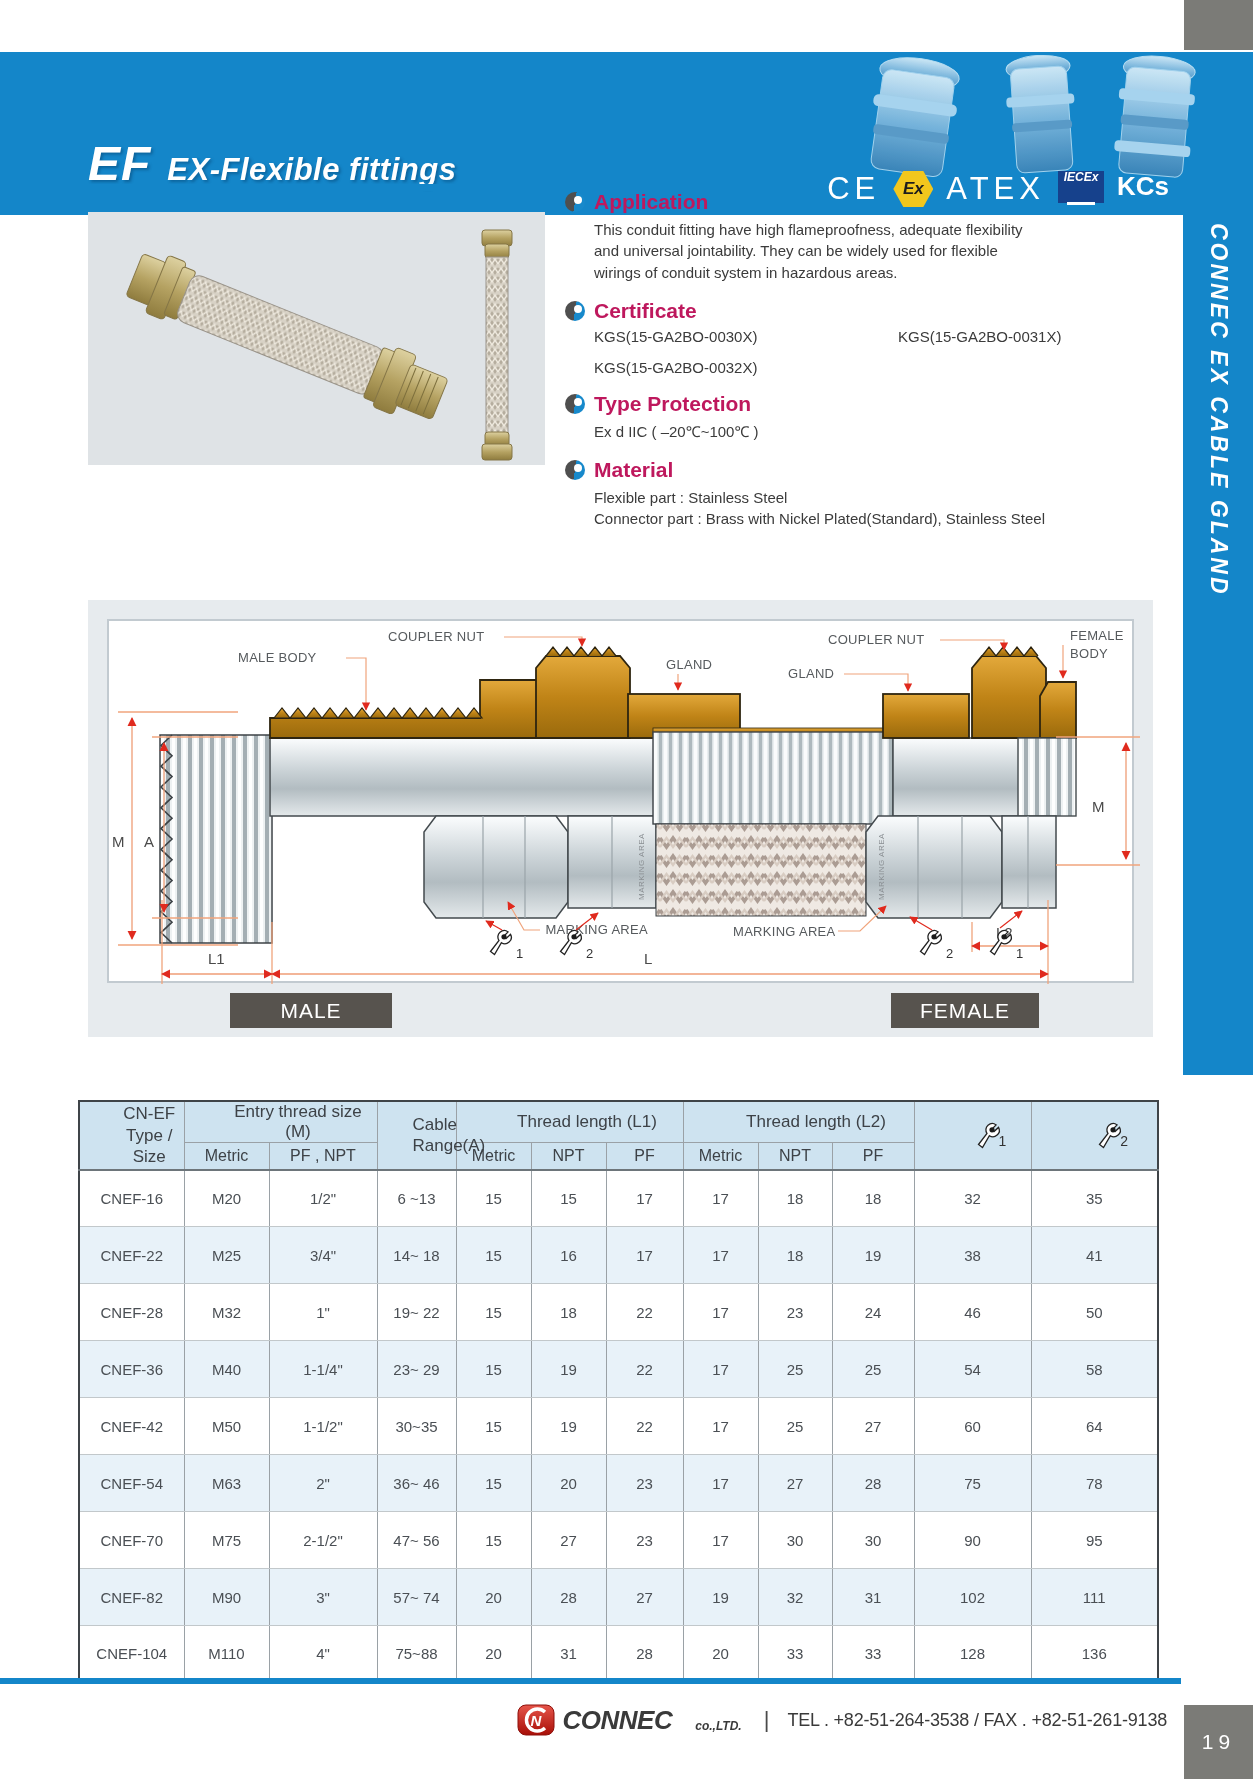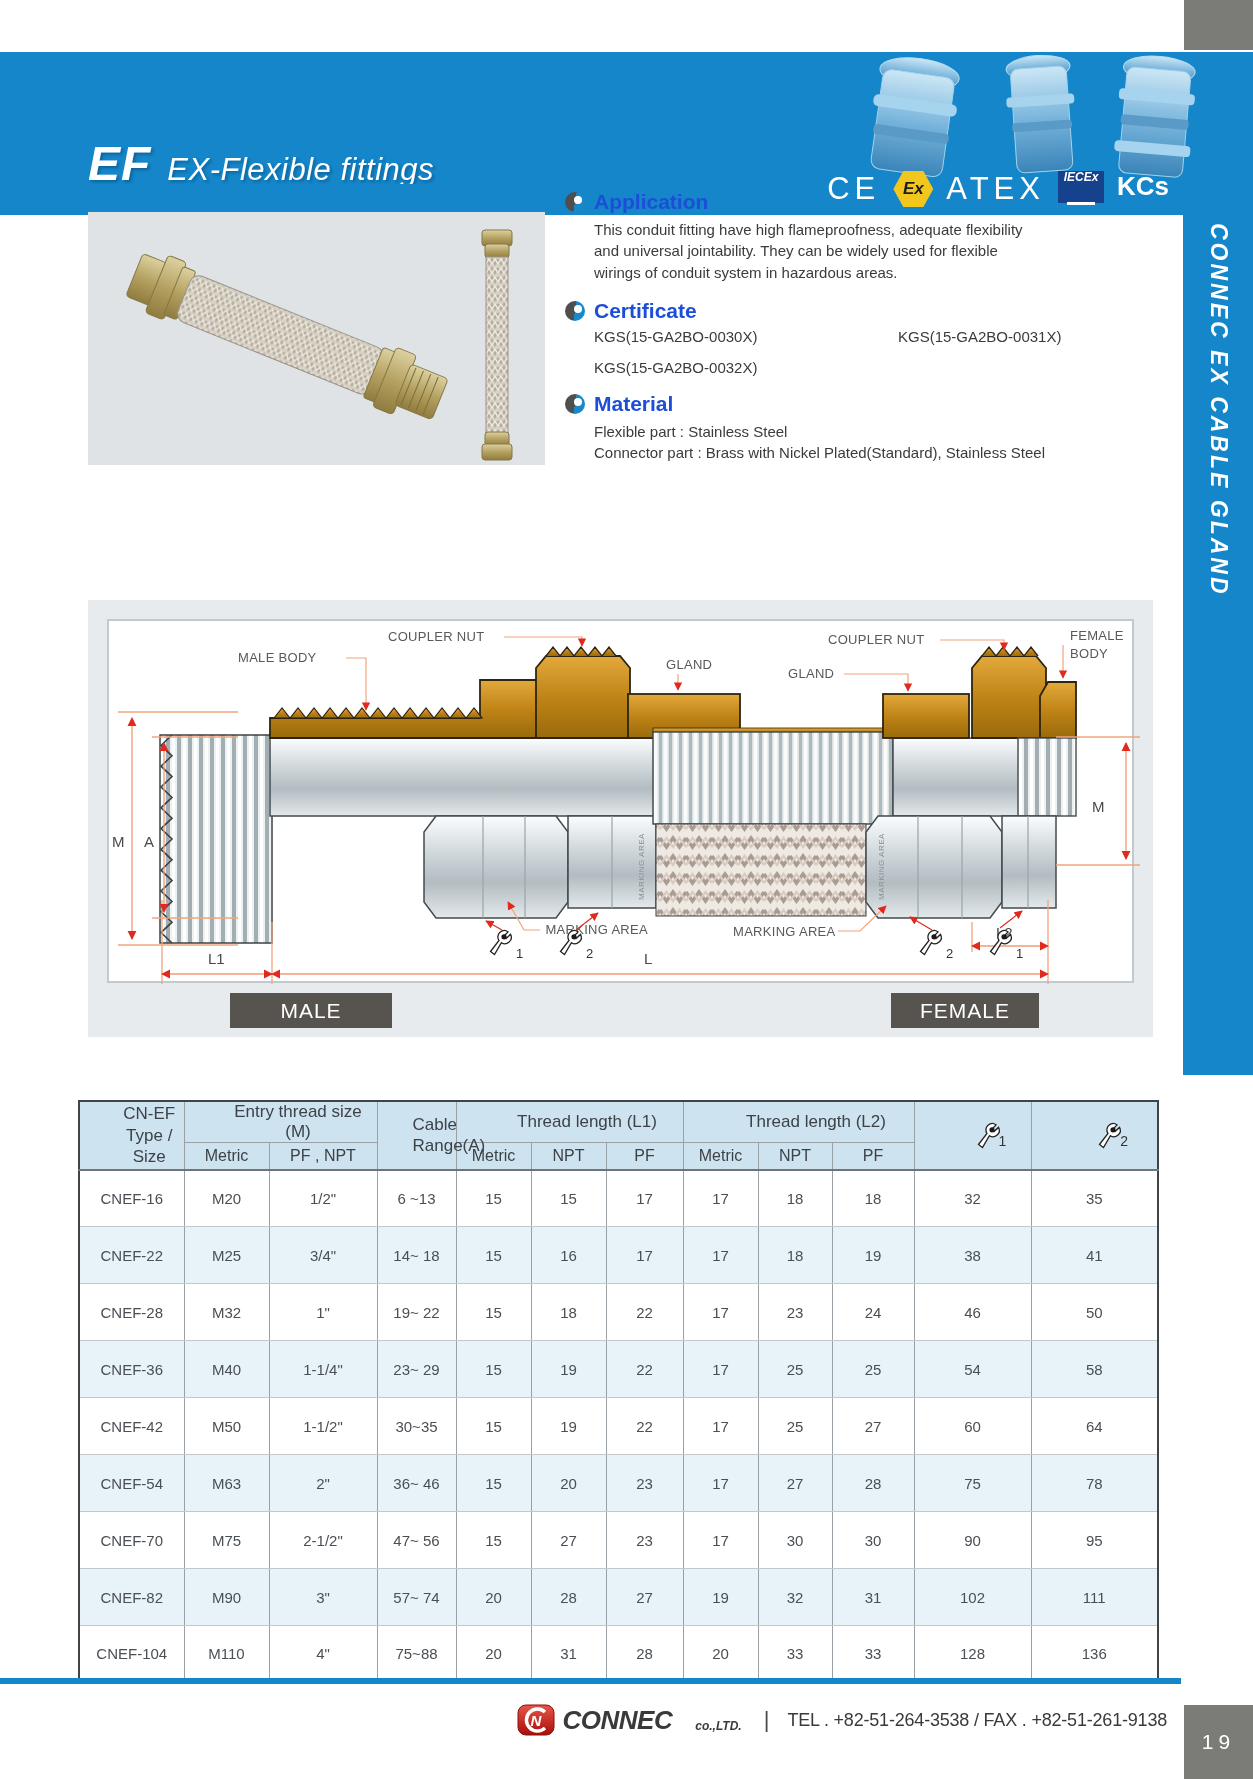--- a/index.html
+++ b/index.html
@@ -6,21 +6,21 @@
   html,body { width:1253px; height:1779px; background:#fff; font-family:"Liberation Sans", sans-serif; position:relative; overflow:hidden; }
 
   
   .gray-top { position:absolute; right:0; top:0; width:69px; height:50px; background:#7b7b77; }
 
   
   .banner { position:absolute; left:0; top:52px; width:1253px; height:163px; background:#1486c9; overflow:hidden; }
   .banner-photos { position:absolute; right:0; top:0; height:126px; }
   .banner-title { position:absolute; left:88px; bottom:24px; display:flex; align-items:baseline; gap:16px; color:#fff; font-style:italic; text-shadow:2px 2px 3px rgba(0,50,90,.4); }
   .banner-code { font-size:48px; font-weight:900; letter-spacing:1px; }
-  .banner-name { font-size:31px; font-weight:400; letter-spacing:0.5px; }
+  .banner-name { font-size:31px; font-weight:700; letter-spacing:0.5px; }
   .marks { position:absolute; right:84px; bottom:8px; display:flex; align-items:flex-start; gap:13px; z-index:3; }
   .mark-ce, .mark-atex { color:#fff; font-size:31px; font-weight:500; letter-spacing:5px; }
   .mark-hex { width:40px; height:36px; background:#f2c71d; clip-path:polygon(25% 0,75% 0,100% 50%,75% 100%,25% 100%,0 50%); display:flex; align-items:center; justify-content:center; font-style:italic; font-weight:800; font-size:17px; color:#1d1d1d; }
   .mark-iecex { width:46px; height:32px; background:#16418c; color:#fff; display:flex; flex-direction:column; align-items:center; justify-content:center; font-style:italic; font-weight:800; font-size:12px; gap:18px; }
   .mark-iecex .bars { width:60%; border-top:2px solid #fff; border-bottom:1px solid #fff; height:4px; }
   .mark-kcs { color:#fff; font-size:26px; font-weight:800; letter-spacing:0px; }
 
   .accent-line { position:absolute; left:0; top:184px; width:1181px; height:7px; background:#1486c9; }
 
   
@@ -29,21 +29,21 @@
 
   
   .photo-box { position:absolute; left:88px; top:212px; width:457px; height:253px; background:#dfe3e6; }
 
   
   .info { position:absolute; left:565px; top:190px; width:615px; }
   .sec { margin-bottom:16px; }
   .sec-head { display:flex; align-items:center; gap:9px; }
   .dot-ico { width:20px; height:20px; border-radius:50%; background:linear-gradient(100deg,#4f4f4f 50%, #1789cb 50%); position:relative; flex:0 0 auto; }
   .dot-ico::after { content:""; position:absolute; left:9px; top:4px; width:8px; height:8px; border-radius:50%; background:#fff; }
-  .sec-title { color:#1d4ed8; font-size:21px; font-weight:700; }
+  .sec-title { color:#be185d; font-size:21px; font-weight:700; }
   .sec-body { padding-left:29px; margin-top:5px; font-size:15px; color:#3b3b3b; line-height:1.42; max-width:460px; }
   .cert-grid { padding-left:29px; margin-top:5px; display:grid; grid-template-columns:304px auto; row-gap:14px; font-size:15px; color:#3b3b3b; }
   .mat-line { white-space:nowrap; max-width:none; }
 
   
   .diagram { position:absolute; left:88px; top:600px; width:1065px; height:437px; background:#e7ebee; }
   .diag-svg { position:absolute; left:0; top:0; }
   .caption { position:absolute; top:393px; height:35px; background:#57534e; color:#fff; font-size:21px; letter-spacing:1px; display:flex; align-items:center; justify-content:center; }
   .cap-male { left:142px; width:162px; }
   .cap-female { left:803px; width:148px; }
@@ -181,20 +181,27 @@
       <span class="dot-ico"></span>
       <span class="sec-title">Certificate</span>
     </div>
     <div class="cert-grid">
       <span>KGS(15-GA2BO-0030X)</span>
       <span>KGS(15-GA2BO-0031X)</span>
       <span>KGS(15-GA2BO-0032X)</span>
     </div>
   </div>
 
+  <div class="sec">
+    <div class="sec-head">
+      <span class="dot-ico"></span>
+      <span class="sec-title">Type Protection</span>
+    </div>
+    <div class="sec-body">Ex d IIC ( –20℃~100℃ )</div>
+  </div>
 
   <div class="sec">
     <div class="sec-head">
       <span class="dot-ico"></span>
       <span class="sec-title">Material</span>
     </div>
     <div class="sec-body">
       <div class="mat-line">Flexible part : Stainless Steel</div>
       <div class="mat-line">Connector part : Brass with Nickel Plated(Standard), Stainless Steel</div>
     </div>

